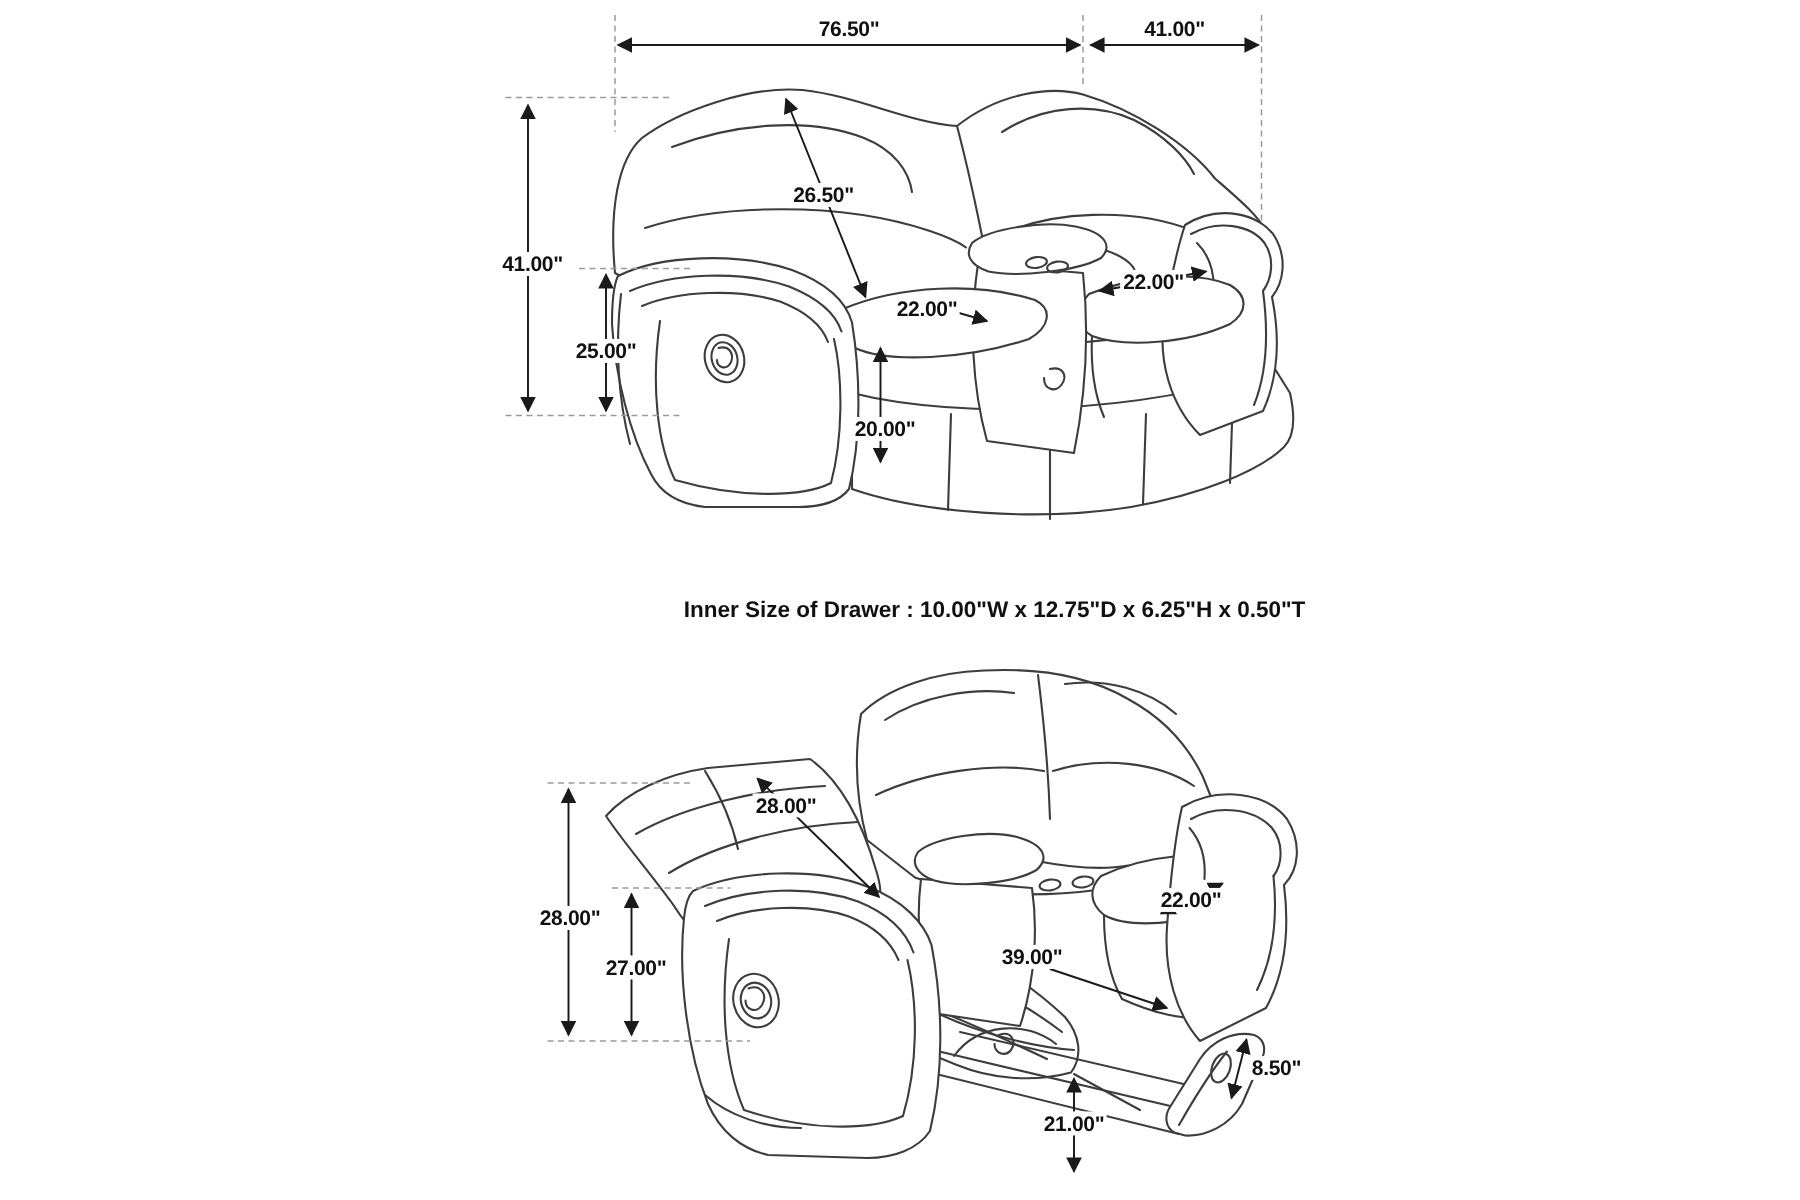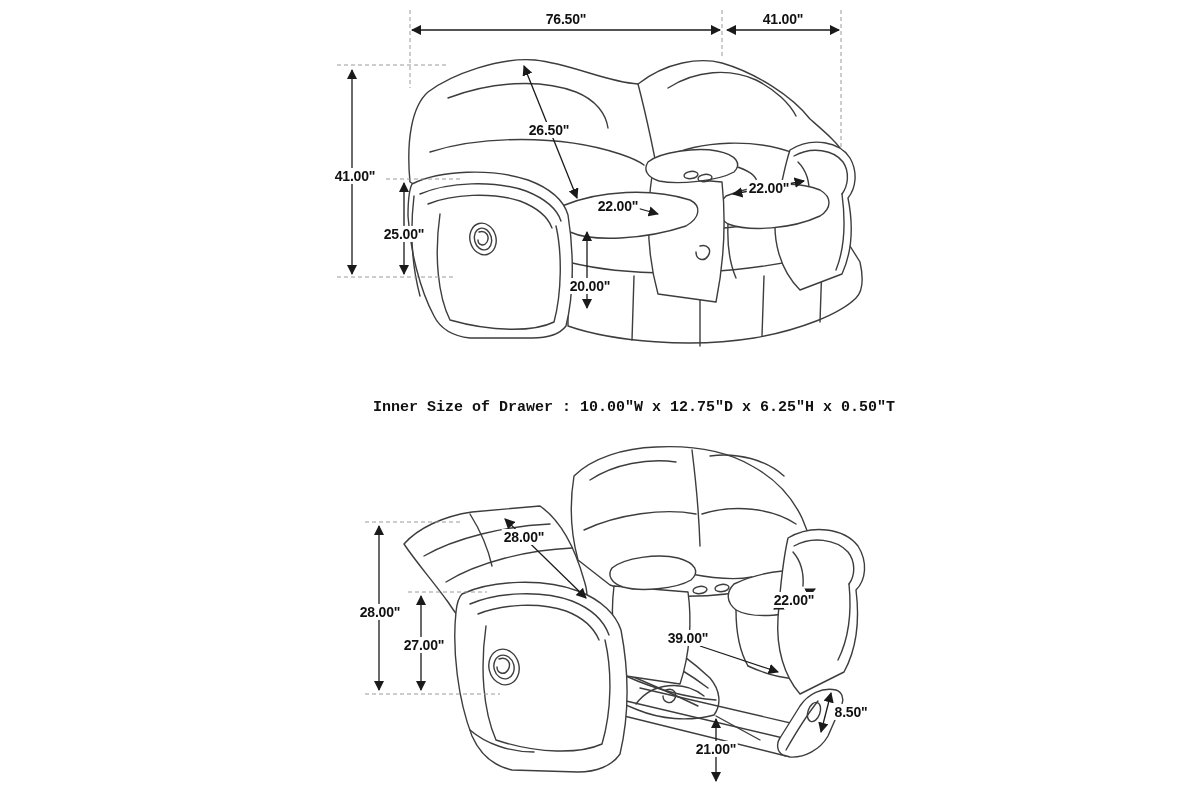--- a/index.html
+++ b/index.html
@@ -177,21 +177,21 @@
 
 <div class="dim-label" style="left:566px;top:19px;">76.50"</div>
 <div class="dim-label" style="left:783px;top:19px;">41.00"</div>
 <div class="dim-label" style="left:355px;top:176px;">41.00"</div>
 <div class="dim-label" style="left:404px;top:234px;">25.00"</div>
 <div class="dim-label" style="left:549px;top:130px;">26.50"</div>
 <div class="dim-label" style="left:618px;top:206px;">22.00"</div>
 <div class="dim-label" style="left:769px;top:188px;">22.00"</div>
 <div class="dim-label" style="left:590px;top:286px;">20.00"</div>
 
-<div class="note" style="left:634px;top:407px;font-family:Liberation Mono, monospace;">Inner Size of Drawer : 10.00"W x 12.75"D x 6.25"H x 0.50"T</div>
+<div class="note" style="left:663px;top:407px;">Inner Size of Drawer : 10.00"W x 12.75"D x 6.25"H x 0.50"T</div>
 
 <div class="dim-label" style="left:380px;top:612px;">28.00"</div>
 <div class="dim-label" style="left:424px;top:645px;">27.00"</div>
 <div class="dim-label" style="left:524px;top:537px;">28.00"</div>
 <div class="dim-label" style="left:794px;top:600px;">22.00"</div>
 <div class="dim-label" style="left:688px;top:638px;">39.00"</div>
 <div class="dim-label" style="left:851px;top:712px;">8.50"</div>
 <div class="dim-label" style="left:716px;top:749px;">21.00"</div>
 
 </div>

